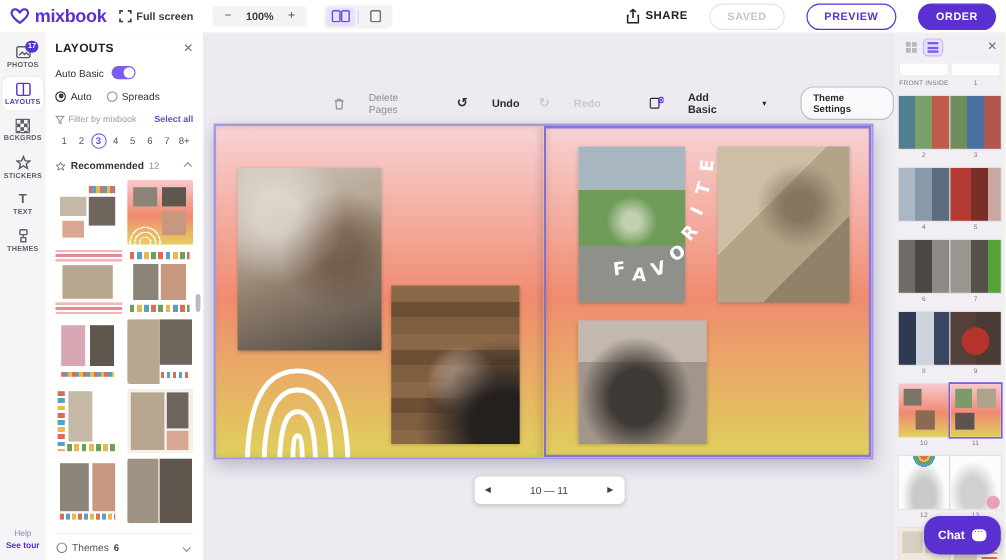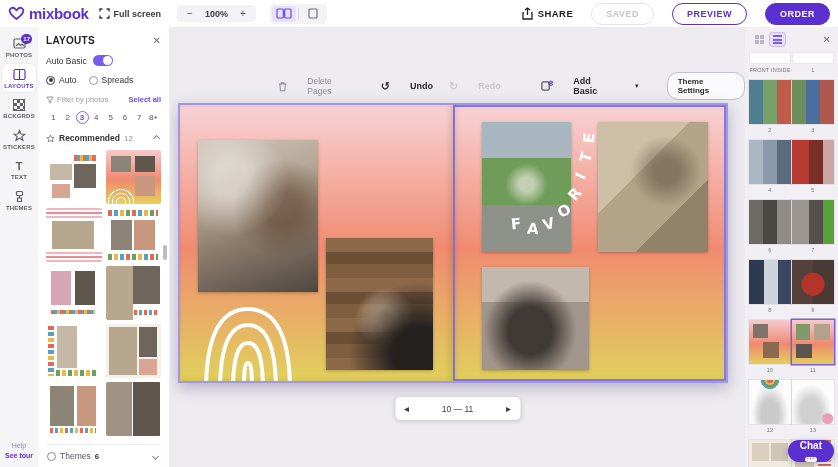--- a/index.html
+++ b/index.html
@@ -237,23 +237,23 @@
      linear-gradient(#d9a694,#d9a694) 33px 35px/18px 16px no-repeat,#f4f0ea;}
   .collage-photo-left{background:
      repeating-linear-gradient(90deg,#e06a5a 0 3px,#fff 3px 5px,#58a0c0 5px 8px,#fff 8px 10px,#e8b84a 10px 13px,#fff 13px 15px) 4px 46px/46px 5px no-repeat,
      linear-gradient(#8d8478,#8d8478) 4px 4px/24px 40px no-repeat,
      linear-gradient(#c7977f,#c7977f) 31px 4px/19px 40px no-repeat,#fff;}
   .collage-tall-photos{background:
      linear-gradient(#a09383,#a09383) 0 0/26px 54px no-repeat,
      linear-gradient(#5f574d,#5f574d) 27px 0/27px 54px no-repeat,#fff;}
 
   
-  .chat-btn{position:absolute;right:4px;bottom:5px;height:22px;background:#5b30d1;border-radius:13px;
+  .chat-btn{position:absolute;right:4px;bottom:5px;height:32px;background:#5b30d1;border-radius:13px;
             display:flex;align-items:center;gap:6px;padding:0 12px;cursor:pointer;z-index:40;
-            box-shadow:0 2px 6px rgba(0,0,0,.25);flex-direction:column;}
+            box-shadow:0 2px 6px rgba(0,0,0,.25);}
   .chat-label{color:#fff;font-size:10px;font-weight:700;}
   .chat-bubble{width:12px;height:10px;background:#fff;border-radius:4px;position:relative;}
   .chat-bubble::after{content:"···";position:absolute;left:1.5px;top:-3px;font-size:8px;color:#5b30d1;letter-spacing:0;}
 
   svg{display:block;}
 </style>
 </head>
 <body>
 
 <div class="app">
@@ -364,21 +364,21 @@
         <span class="radio-opt">
           <span class="radio"></span>
           <span class="lp-label">Spreads</span>
         </span>
       </div>
       <div class="lp-row filter-row">
         <span class="filter-left">
           <svg width="8" height="8" viewBox="0 0 8 8" fill="none" stroke="#9b9ba1" stroke-width="1">
             <path d="M0.8 1 H7.2 L4.8 4.2 V7 L3.2 6.2 V4.2 Z"></path>
           </svg>
-          <span>Filter by photos</span>
+          <span>Filter by mixbook</span>
         </span>
         <span class="select-all">Select all</span>
       </div>
       <div class="counts-row">
 
           <span class="cnt">1</span>
 
           <span class="cnt">2</span>
 
           <span class="cnt selected">3</span>

